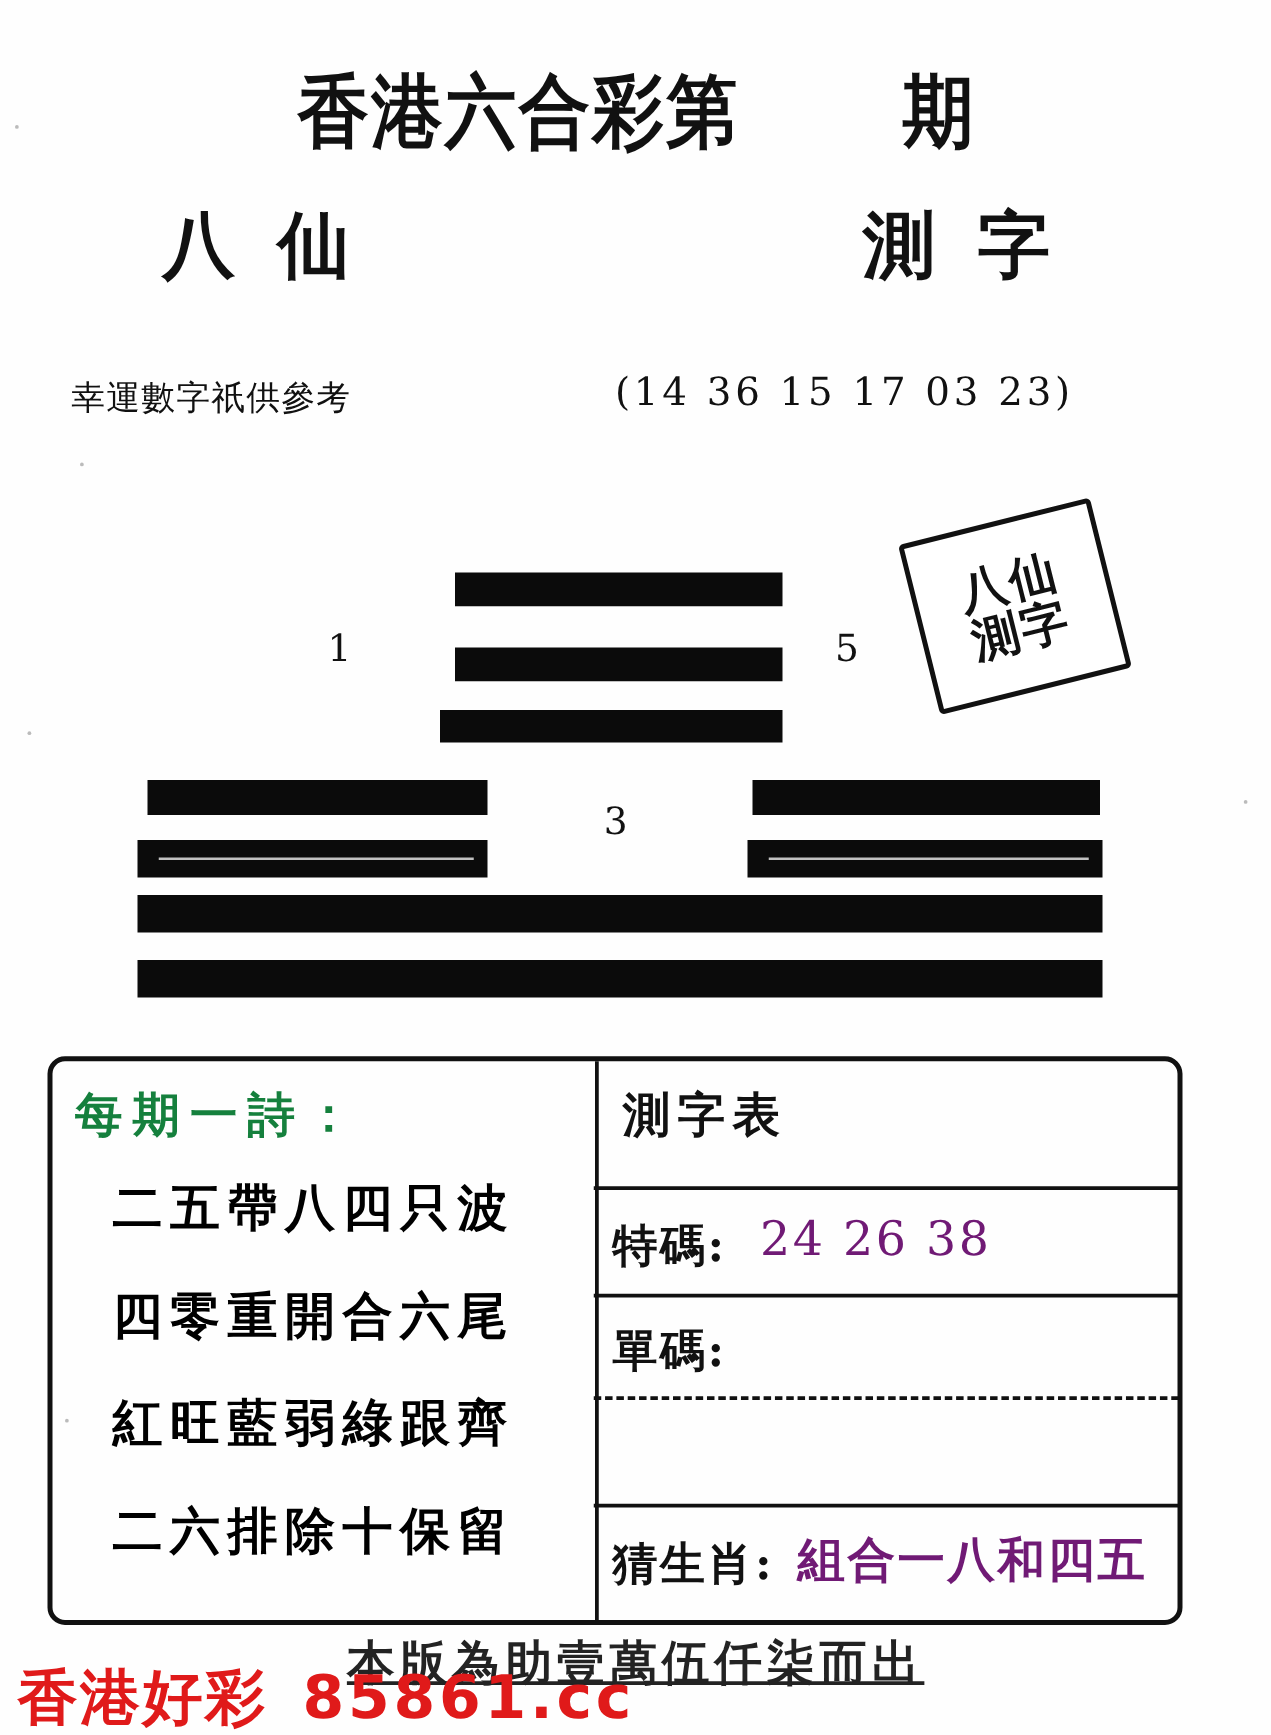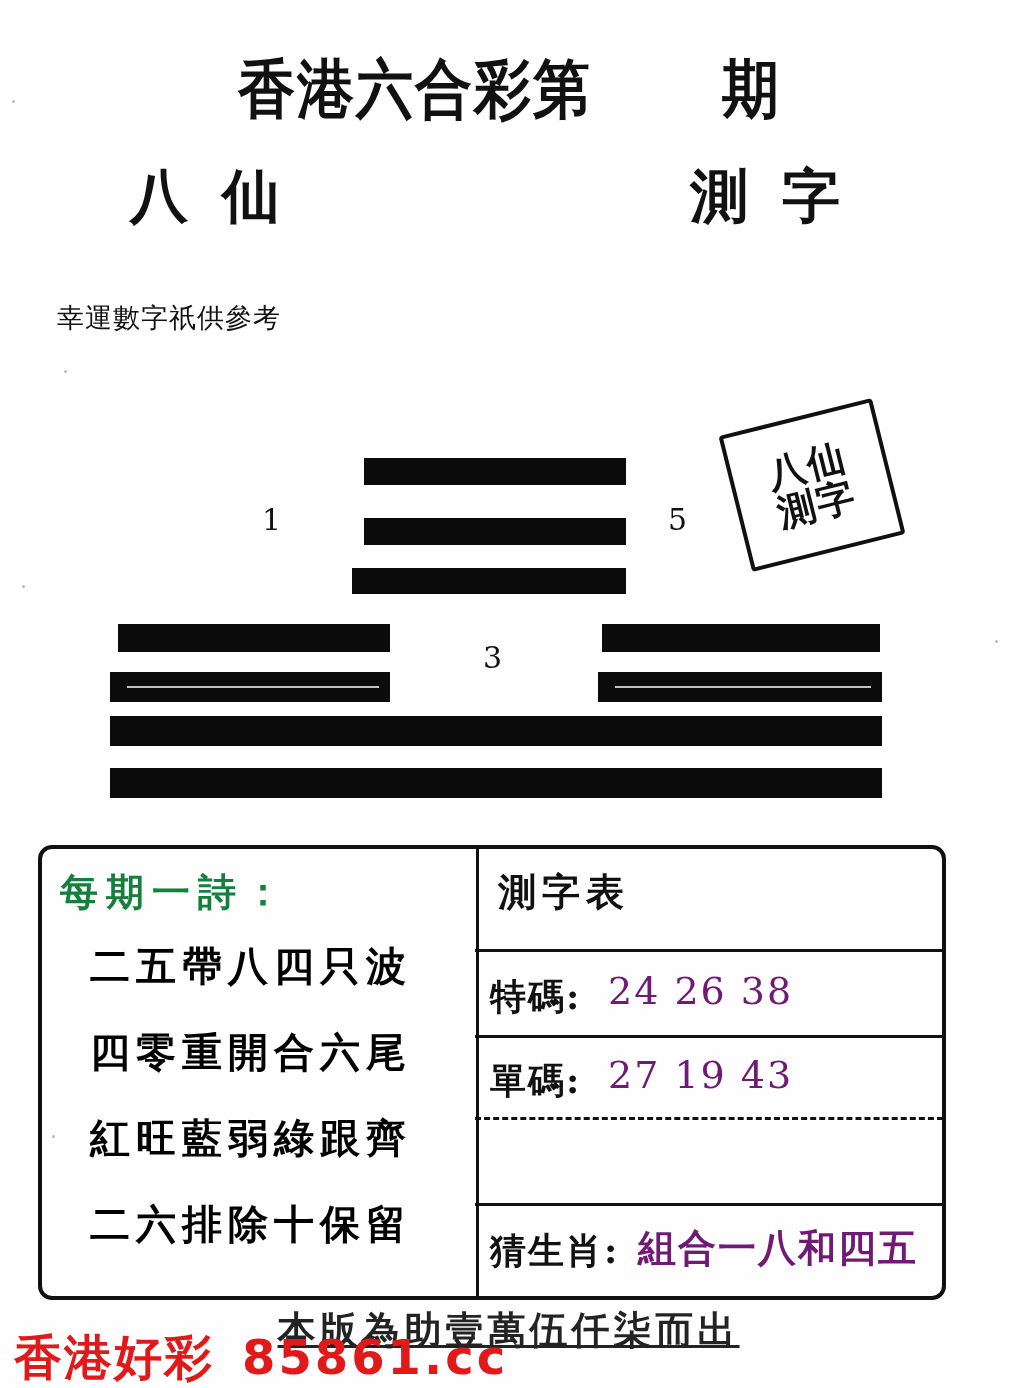--- a/index.html
+++ b/index.html
@@ -286,20 +286,21 @@
     <span class="main-title">香港六合彩第</span><span class="issue-word">期</span>
   </div>
 
   <div class="subtitle-row">
     <span class="brand-left">八仙</span>
     <span class="brand-right">測字</span>
   </div>
 
   <div class="lucky-row">
     <span class="lucky-label">幸運數字祇供參考</span>
+    <span class="lucky-numbers">(14  36  15  17  03  23)</span>
   </div>
 
   <div class="hex-area">
     <div class="bar" style="left:364px;top:18px;width:262px;height:27px;"></div>
     <div class="bar" style="left:364px;top:78px;width:262px;height:27px;"></div>
     <div class="bar" style="left:352px;top:128px;width:274px;height:26px;"></div>
 
     <div class="bar" style="left:118px;top:184px;width:272px;height:28px;"></div>
     <div class="bar streak" style="left:110px;top:232px;width:280px;height:30px;"></div>
     <div class="bar" style="left:602px;top:184px;width:278px;height:28px;"></div>
@@ -335,21 +336,20 @@
 
     <div class="tbl-rowline" style="left:437px;top:104px;width:468px;"></div>
     <div class="tbl-rowline" style="left:437px;top:190px;width:468px;"></div>
     <div class="tbl-rowline dashed" style="left:437px;top:272px;width:468px;"></div>
     <div class="tbl-rowline" style="left:437px;top:358px;width:468px;"></div>
 
     <div class="tbl-cell-label" style="left:452px;top:128px;">特碼:</div>
     <div class="tbl-cell-vals" style="left:570px;top:124px;">24   26    38</div>
 
     <div class="tbl-cell-label" style="left:452px;top:212px;">單碼:</div>
-    <div class="tbl-cell-vals" style="left:570px;top:208px;">27    19    43</div>
 
 
     <div class="tbl-cell-label" style="left:452px;top:382px;">猜生肖:</div>
     <div class="tbl-cell-vals" style="left:600px;top:378px;font-weight:bold;">組合一八和四五</div>
   </div>
 
   <div class="footer-note">本版為助壹萬伍仟柒而出</div>
   <div class="watermark">
     <span>香港好彩</span><span class="wm-url">85861.cc</span>
   </div>

